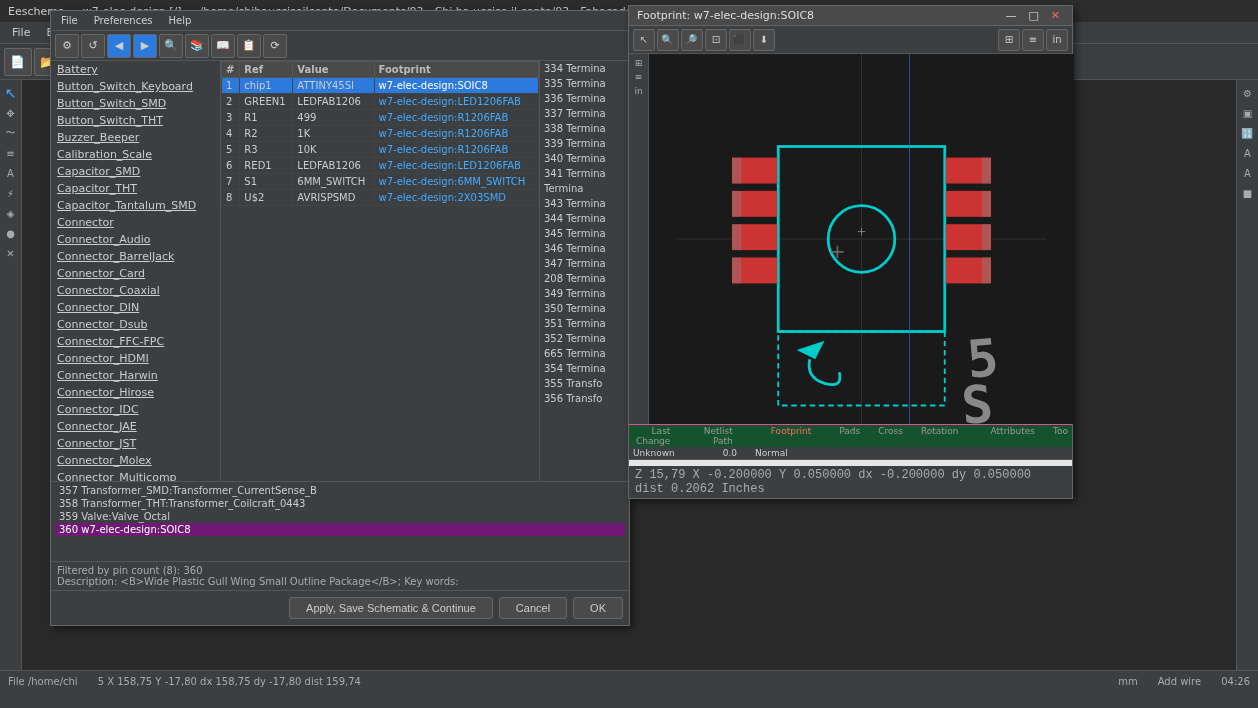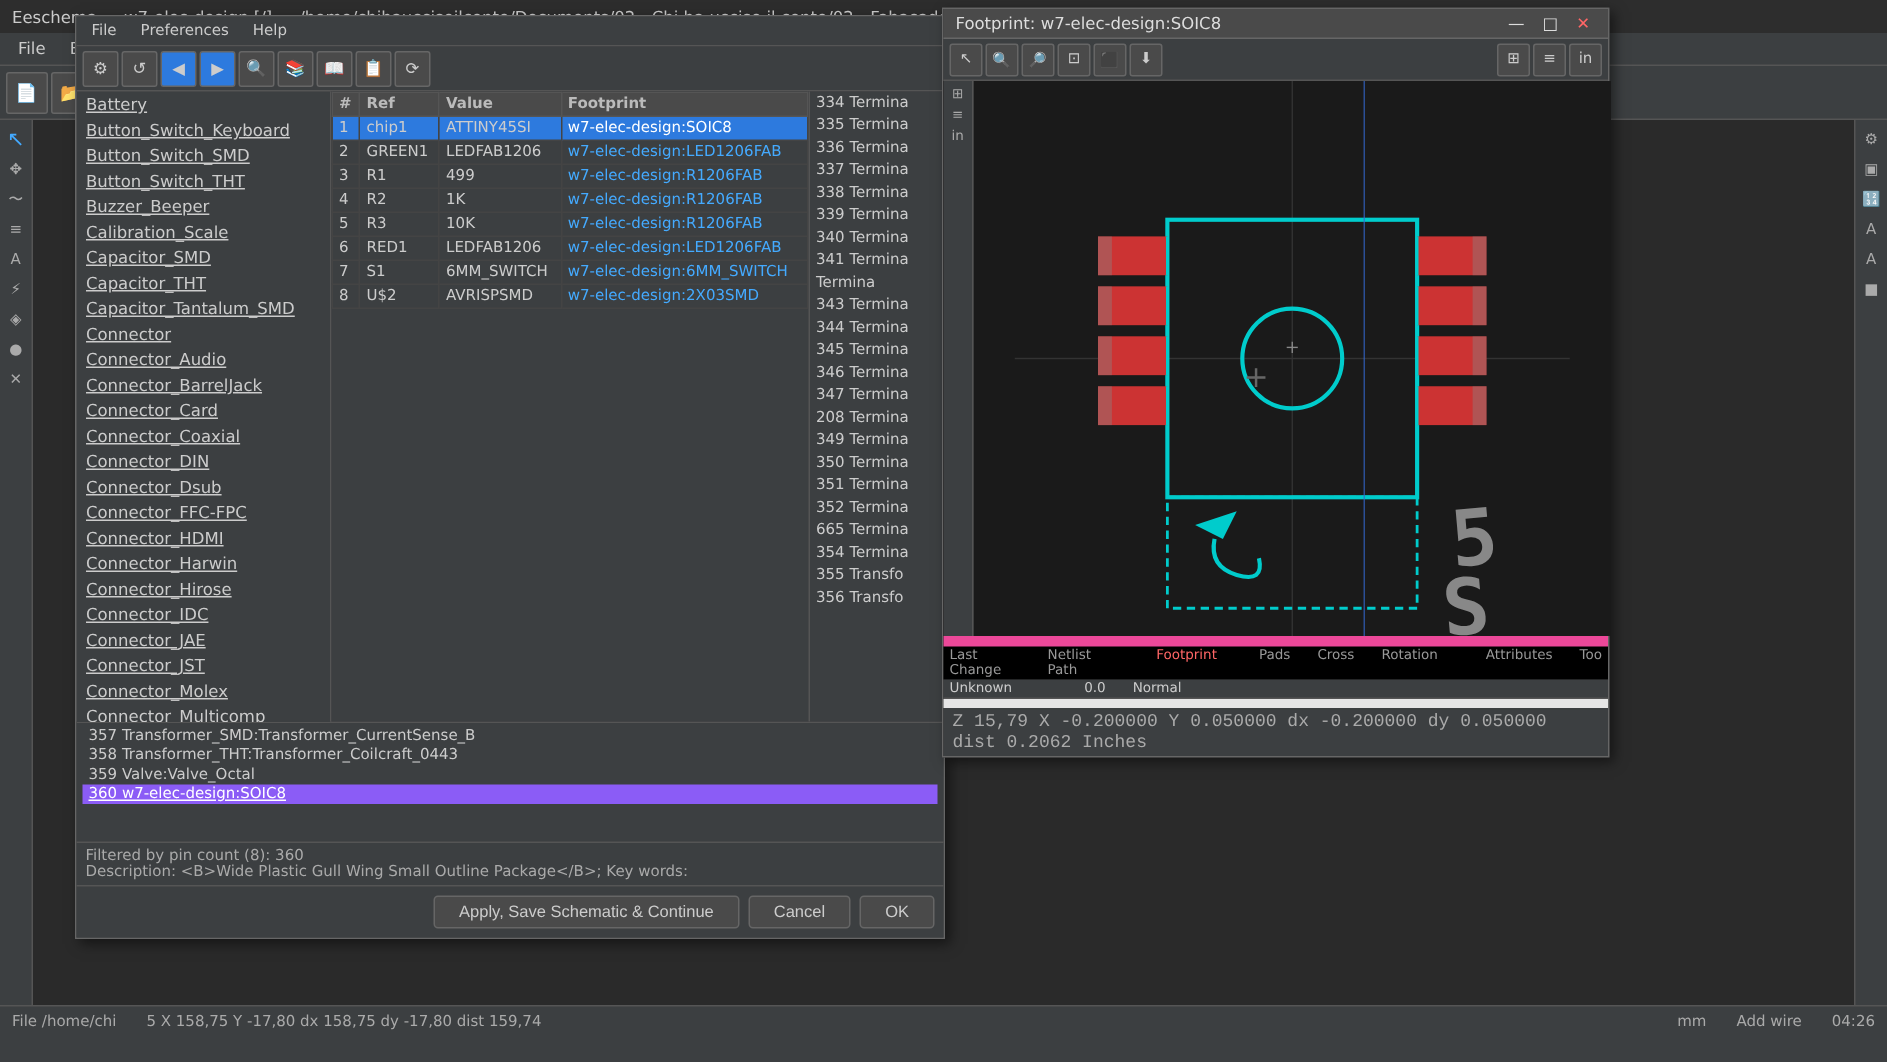--- a/index.html
+++ b/index.html
@@ -566,21 +566,21 @@
       <div class="terminal-item">354 Termina</div>
       <div class="terminal-item">355 Transfo</div>
       <div class="terminal-item">356 Transfo</div>
     </div>
   </div>
 
   <div style="border-top:1px solid #555; background:#3c3f41; height: 80px; overflow-y:auto; font-size:10px; color:#ccc; padding: 2px 4px;">
     <div style="padding:1px 4px;">357 Transformer_SMD:Transformer_CurrentSense_B</div>
     <div style="padding:1px 4px;">358 Transformer_THT:Transformer_Coilcraft_0443</div>
     <div style="padding:1px 4px;">359 Valve:Valve_Octal</div>
-    <div style="padding:1px 4px; background:#8b5cf6; color:white;text-decoration:underline;" class="selected-fp">360 w7-elec-design:SOIC8</div>
+    <div style="padding:1px 4px; background:#701a75; color:white;" class="selected-fp">360 w7-elec-design:SOIC8</div>
   </div>
 
   <div id="assign-statusbar">
     <div>Filtered by pin count (8): 360</div>
     <div>Description: &lt;B&gt;Wide Plastic Gull Wing Small Outline Package&lt;/B&gt;; Key words:</div>
   </div>
 
   <div id="assign-buttons">
     <button class="dialog-btn">Apply, Save Schematic &amp; Continue</button>
     <button class="dialog-btn">Cancel</button>
@@ -667,21 +667,21 @@
 
       <line x1="98" y1="96" x2="102" y2="96" stroke="#888" stroke-width="0.5"></line>
       <line x1="100" y1="94" x2="100" y2="98" stroke="#888" stroke-width="0.5"></line>
     </svg>
 
     <div style="position:absolute;left:280px;top:0;width:1px;height:370px;background:#3366cc;z-index:1;opacity:0.7;"></div>
 
     <div style="position:absolute;left:200px;top:185px;color:#666;font-size:20px;z-index:3;">+</div>
   </div>
 
-  <div style="background:#000000;border-top:7px solid #ec4899;display:flex;font-size:9px;color:#999;padding:1px 4px;gap:8px;">
+  <div style="background:#14532d;border-top:1px solid #ec4899;display:flex;font-size:9px;color:#999;padding:1px 4px;gap:8px;text-align:right;">
     <span>Last Change</span>
     <span style="margin-left:20px;">Netlist Path</span>
     <span style="margin-left:30px;color:#f66;">Footprint</span>
     <span style="margin-left:20px;">Pads</span>
     <span style="margin-left:10px;">Cross</span>
     <span style="margin-left:10px;">Rotation</span>
     <span style="margin-left:24px;">Attributes</span>
     <span style="margin-left:10px;">Too</span>
   </div>
   <div style="background:#3c3f41;display:flex;font-size:9px;color:#ccc;padding:1px 4px;gap:8px;border-bottom:1px solid #555;">

